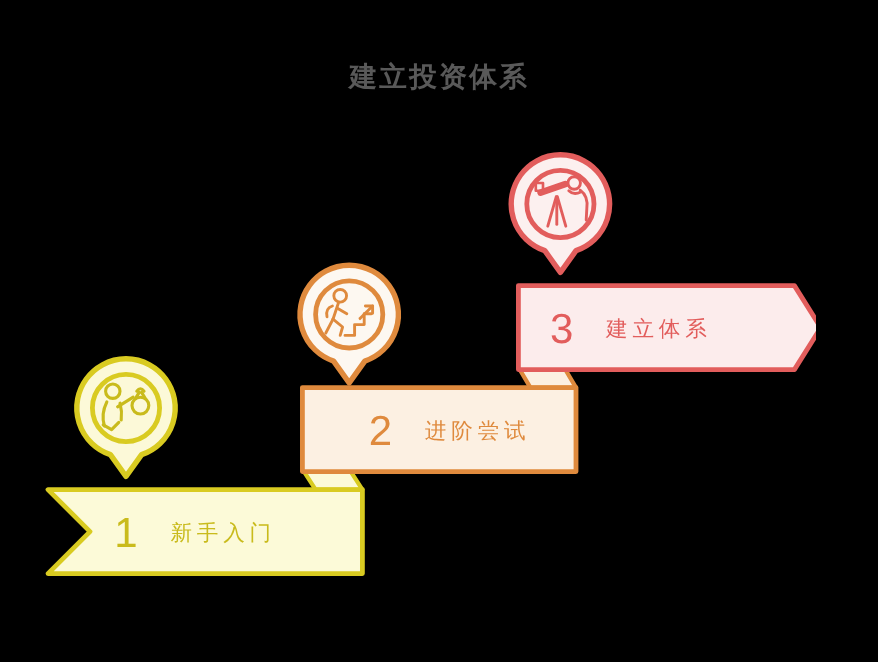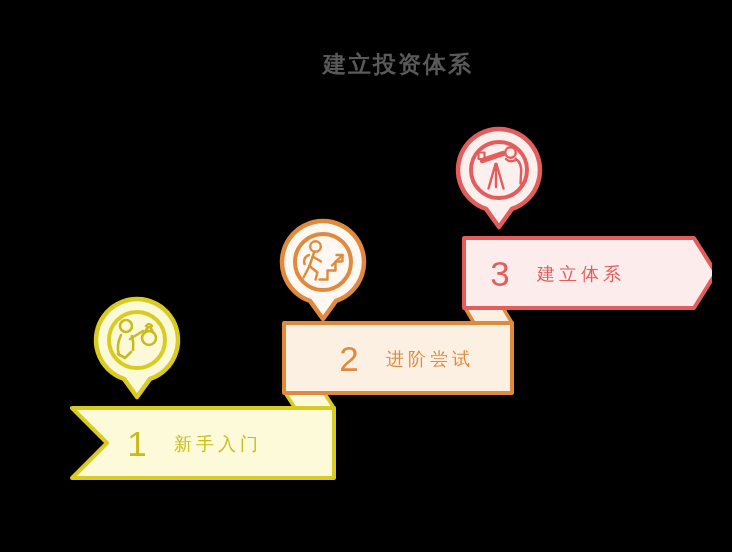--- a/index.html
+++ b/index.html
@@ -3,21 +3,20 @@
 <meta charset="utf-8">
 <style>
   html, body { margin: 0; padding: 0; background: #000; }
   .canvas {
     position: relative;
     width: 680px;
     height: 552px;
     background: #000;
     overflow: hidden;
     font-family: "Liberation Sans", sans-serif;
-    padding-left: 32px;
   }
   svg text {
     font-family: "Liberation Sans", sans-serif;
   }
   .title-text {
     font-size: 23px;
     font-weight: bold;
     letter-spacing: 2px;
   }
   .step-number {

